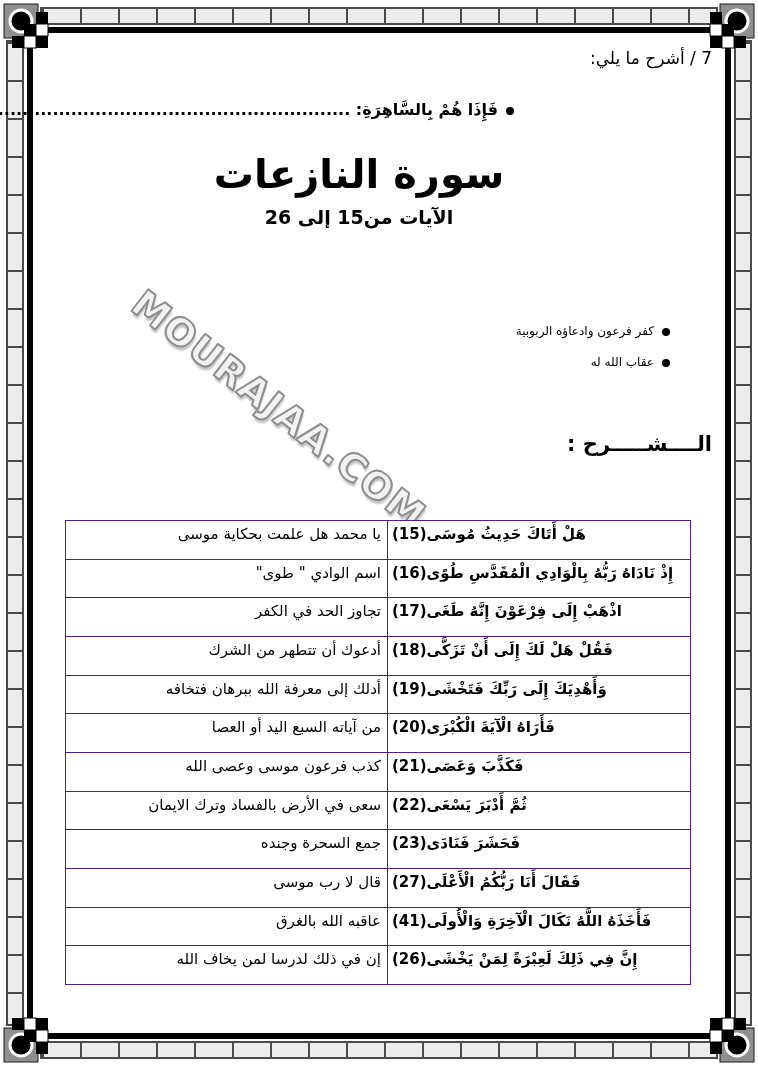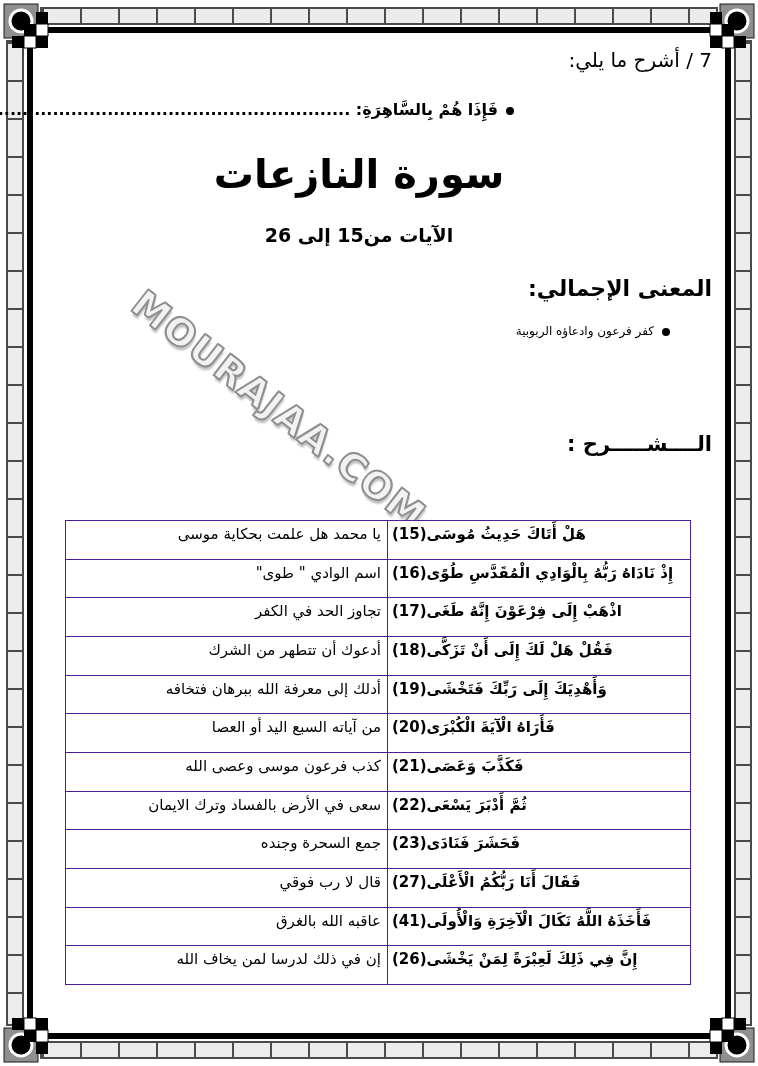--- a/index.html
+++ b/index.html
@@ -19,27 +19,27 @@
   .ladder.left{left:6px;} .ladder.right{right:6px;}
   .inner-border{position:absolute;inset:27px;border:6px solid #000;box-sizing:border-box;}
   .corner{position:absolute;width:60px;height:60px;}
   .corner.tl{top:0;left:0;}
   .corner.tr{top:0;right:0;transform:scaleX(-1);}
   .corner.bl{bottom:0;left:0;transform:scaleY(-1);}
   .corner.br{bottom:0;right:0;transform:scale(-1,-1);}
   
   .abs{position:absolute;}
   .rtl{direction:rtl;}
-  .q-line{top:48px;right:46px;font-size:20px;white-space:nowrap;}
+  .q-line{top:48px;right:46px;font-size:17px;white-space:nowrap;}
   .explain-line{top:100px;right:244px;font-size:16px;font-weight:bold;white-space:nowrap;}
   .blt{display:inline-block;width:8px;height:8px;border-radius:50%;background:#000;margin-left:8px;vertical-align:middle;}
   .dots{letter-spacing:2px;font-weight:bold;}
   .title{top:150px;left:0;right:40px;text-align:center;font-size:40px;font-weight:bold;
          font-family:"DejaVu Serif","DejaVu Sans",serif;letter-spacing:-1px;}
-  .subtitle{top:206px;left:0;right:40px;text-align:center;font-size:19px;font-weight:bold;margin-top:18px;}
+  .subtitle{top:206px;left:0;right:40px;text-align:center;font-size:19px;font-weight:bold;}
   .meaning-heading{top:276px;right:46px;font-size:22px;font-weight:bold;}
   .meaning-list{top:324px;right:88px;font-size:12px;}
   .meaning-item{margin-bottom:17px;white-space:nowrap;}
   .sharh-heading{top:432px;right:46px;font-size:21px;font-weight:bold;text-align:right;}
   .watermark{
     top:282px;left:150px;transform:rotate(38deg);transform-origin:0 0;
     font-size:37px;font-weight:bold;letter-spacing:2px;color:#f2f2f2;
     -webkit-text-stroke:1.5px #8f8f8f;
     text-shadow:1px 1px 0 #8f8f8f,-1px -1px 0 #8f8f8f,1px -1px 0 #8f8f8f,-1px 1px 0 #8f8f8f,3px 3px 2px #c4c4c4;
     white-space:nowrap;z-index:0;
@@ -121,24 +121,26 @@
   <div class="abs rtl q-line">7 / أشرح ما يلي:</div>
 
   <div class="abs rtl explain-line">
     <span class="blt"></span><span>فَإِذَا هُمْ بِالسَّاهِرَةِ:</span>
     <span class="dots">..........................................................</span>
   </div>
 
   <div class="abs rtl title">سورة النازعات</div>
   <div class="abs rtl subtitle">الآيات من15 إلى 26</div>
 
-  <div class="abs rtl meaning-heading">المعنى الإجمالي:</div>
   <div class="abs rtl meaning-list">
     <div class="meaning-item">
       <span class="blt"></span><span>كفر فرعون وادعاؤه الربوبية</span>
+    </div>
+    <div class="meaning-item">
+      <span class="blt"></span><span>عقاب الله له</span>
     </div>
   </div>
 
   <div class="abs rtl sharh-heading">الــــشـــــرح :</div>
 
   <table class="sharh-table">
     <tbody>
       <tr>
         <td class="verse">هَلْ أَتَاكَ حَدِيثُ مُوسَى(15)</td>
         <td class="expl">يا محمد هل علمت بحكاية موسى</td>
@@ -170,21 +172,21 @@
       <tr>
         <td class="verse">ثُمَّ أَدْبَرَ يَسْعَى(22)</td>
         <td class="expl">سعى في الأرض بالفساد وترك الايمان</td>
       </tr>
       <tr>
         <td class="verse">فَحَشَرَ فَنَادَى(23)</td>
         <td class="expl">جمع السحرة وجنده</td>
       </tr>
       <tr>
         <td class="verse">فَقَالَ أَنَا رَبُّكُمُ الْأَعْلَى(27)</td>
-        <td class="expl">قال لا رب فوقي</td>
+        <td class="expl">قال لا رب موسى</td>
       </tr>
       <tr>
         <td class="verse">فَأَخَذَهُ اللَّهُ نَكَالَ الْآخِرَةِ وَالْأُولَى(41)</td>
         <td class="expl">عاقبه الله بالغرق</td>
       </tr>
       <tr>
         <td class="verse">إِنَّ فِي ذَلِكَ لَعِبْرَةً لِمَنْ يَخْشَى(26)</td>
         <td class="expl">إن في ذلك لدرسا لمن يخاف الله</td>
       </tr>
     </tbody>

